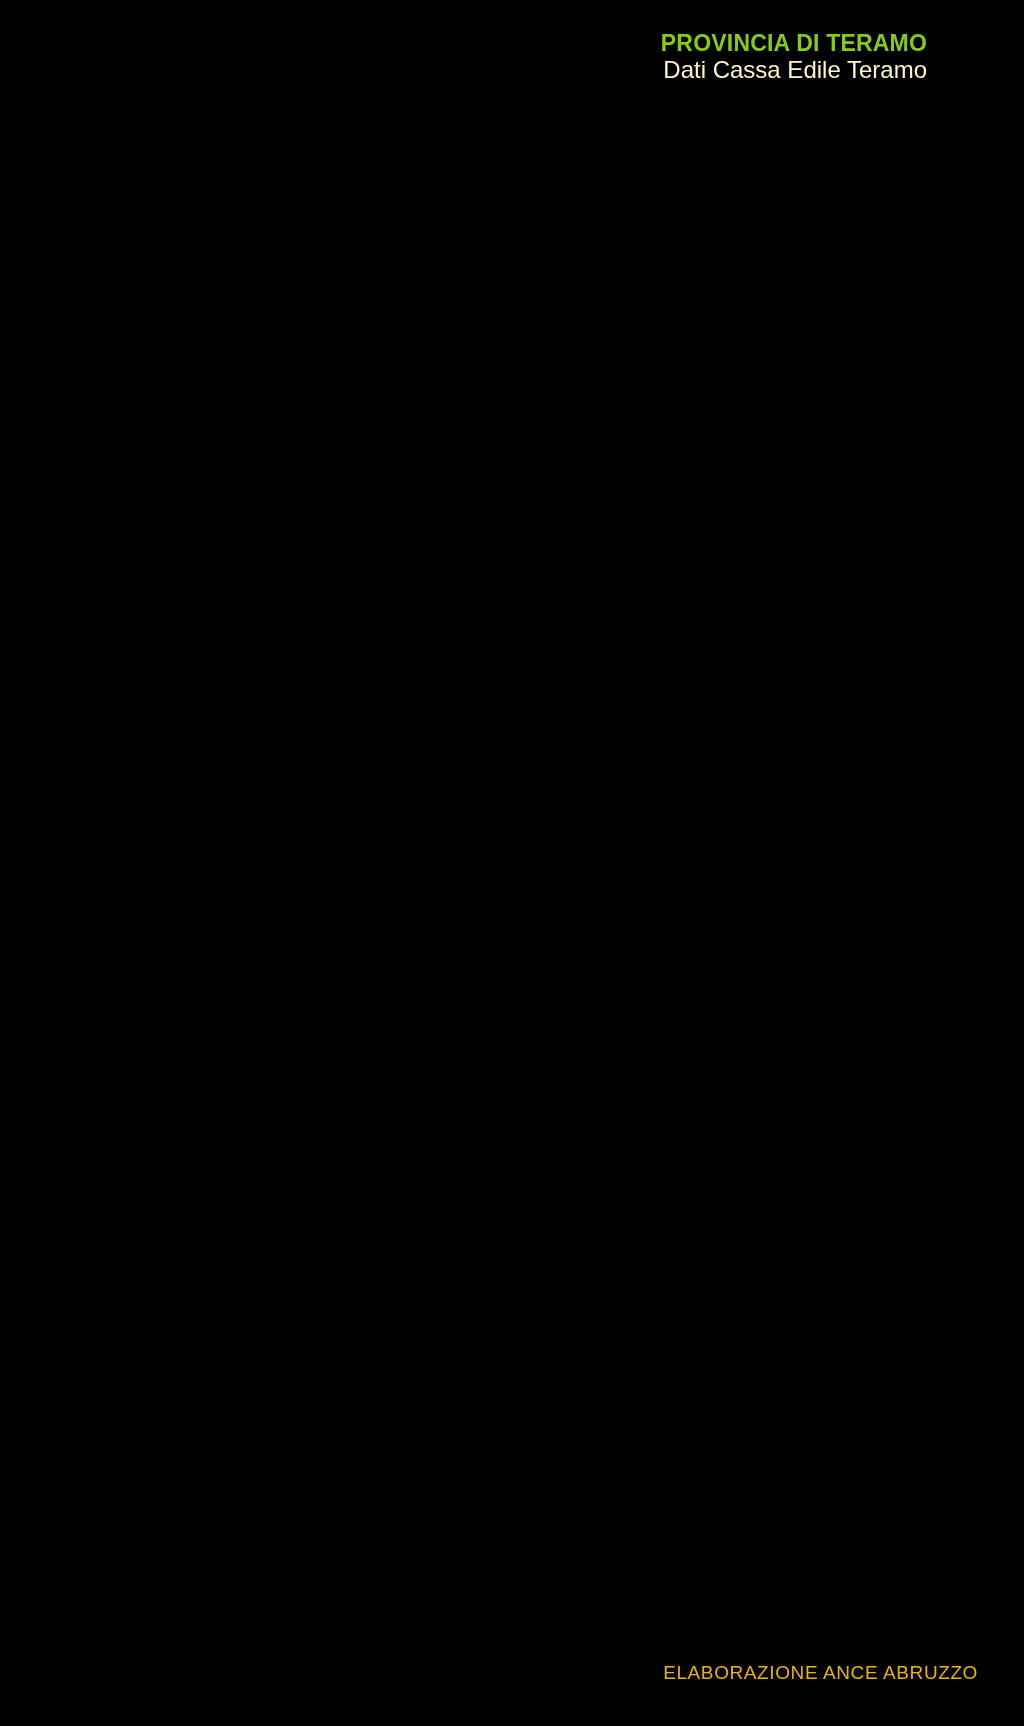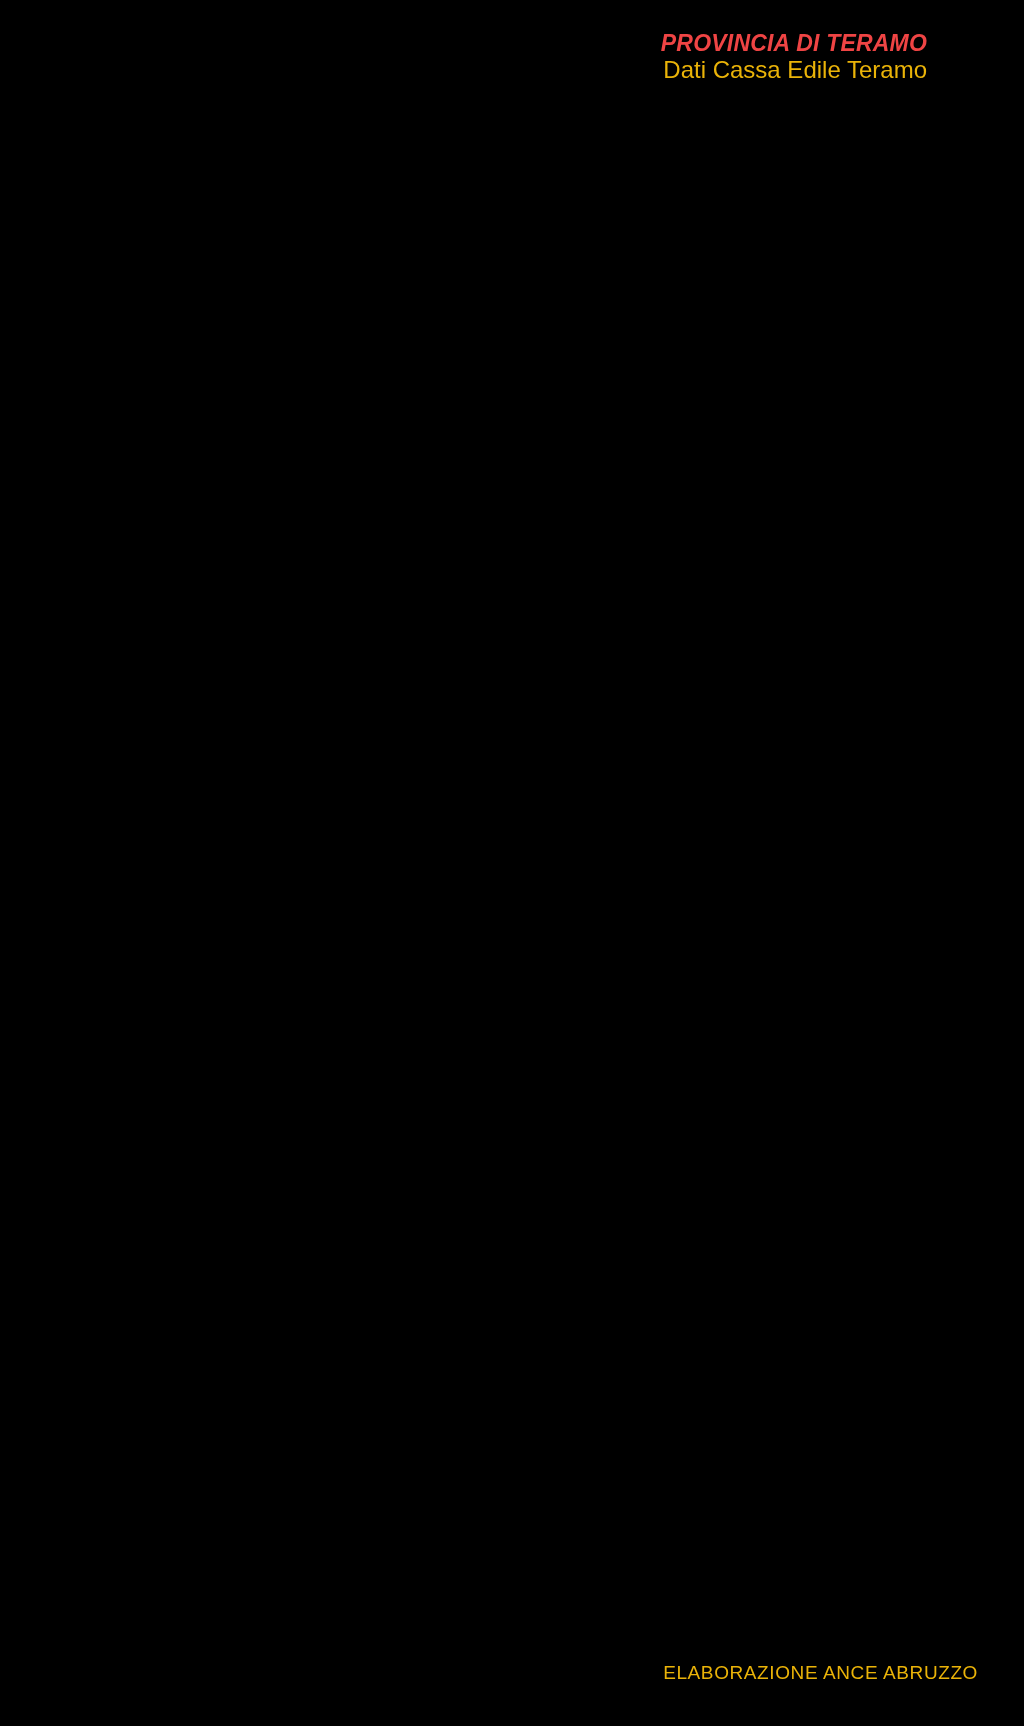--- a/index.html
+++ b/index.html
@@ -4,22 +4,22 @@
 <title>Provincia di Teramo - Dati Cassa Edile</title>
 <style>
   html,body{margin:0;padding:0;}
   body{
     width:1024px;height:1726px;background:#000000;overflow:hidden;position:relative;
     font-family:"Liberation Sans",sans-serif;color:#ffffff;
     -webkit-font-smoothing:antialiased;
   }
   
   #header{position:absolute;right:97px;top:30px;text-align:right;}
-  #header .h-main{font-size:23px;font-weight:bold;letter-spacing:.2px;line-height:26px;color:#ef4444;font-style:italic;}
-  #header .h-sub{font-size:24px;font-weight:normal;line-height:28px;color:#eab308;}
+  #header .h-main{font-size:23px;font-weight:bold;letter-spacing:.2px;line-height:26px;color:#84cc16;}
+  #header .h-sub{font-size:24px;font-weight:normal;line-height:28px;color:#fef9c3;}
   #footer{position:absolute;right:46px;bottom:42px;font-size:19px;color:#eab308;letter-spacing:.6px;}
 </style>
 </head>
 <body>
 
 <div id="header">
   <div class="h-main">PROVINCIA DI TERAMO</div>
   <div class="h-sub">Dati Cassa Edile Teramo</div>
 </div>
 

